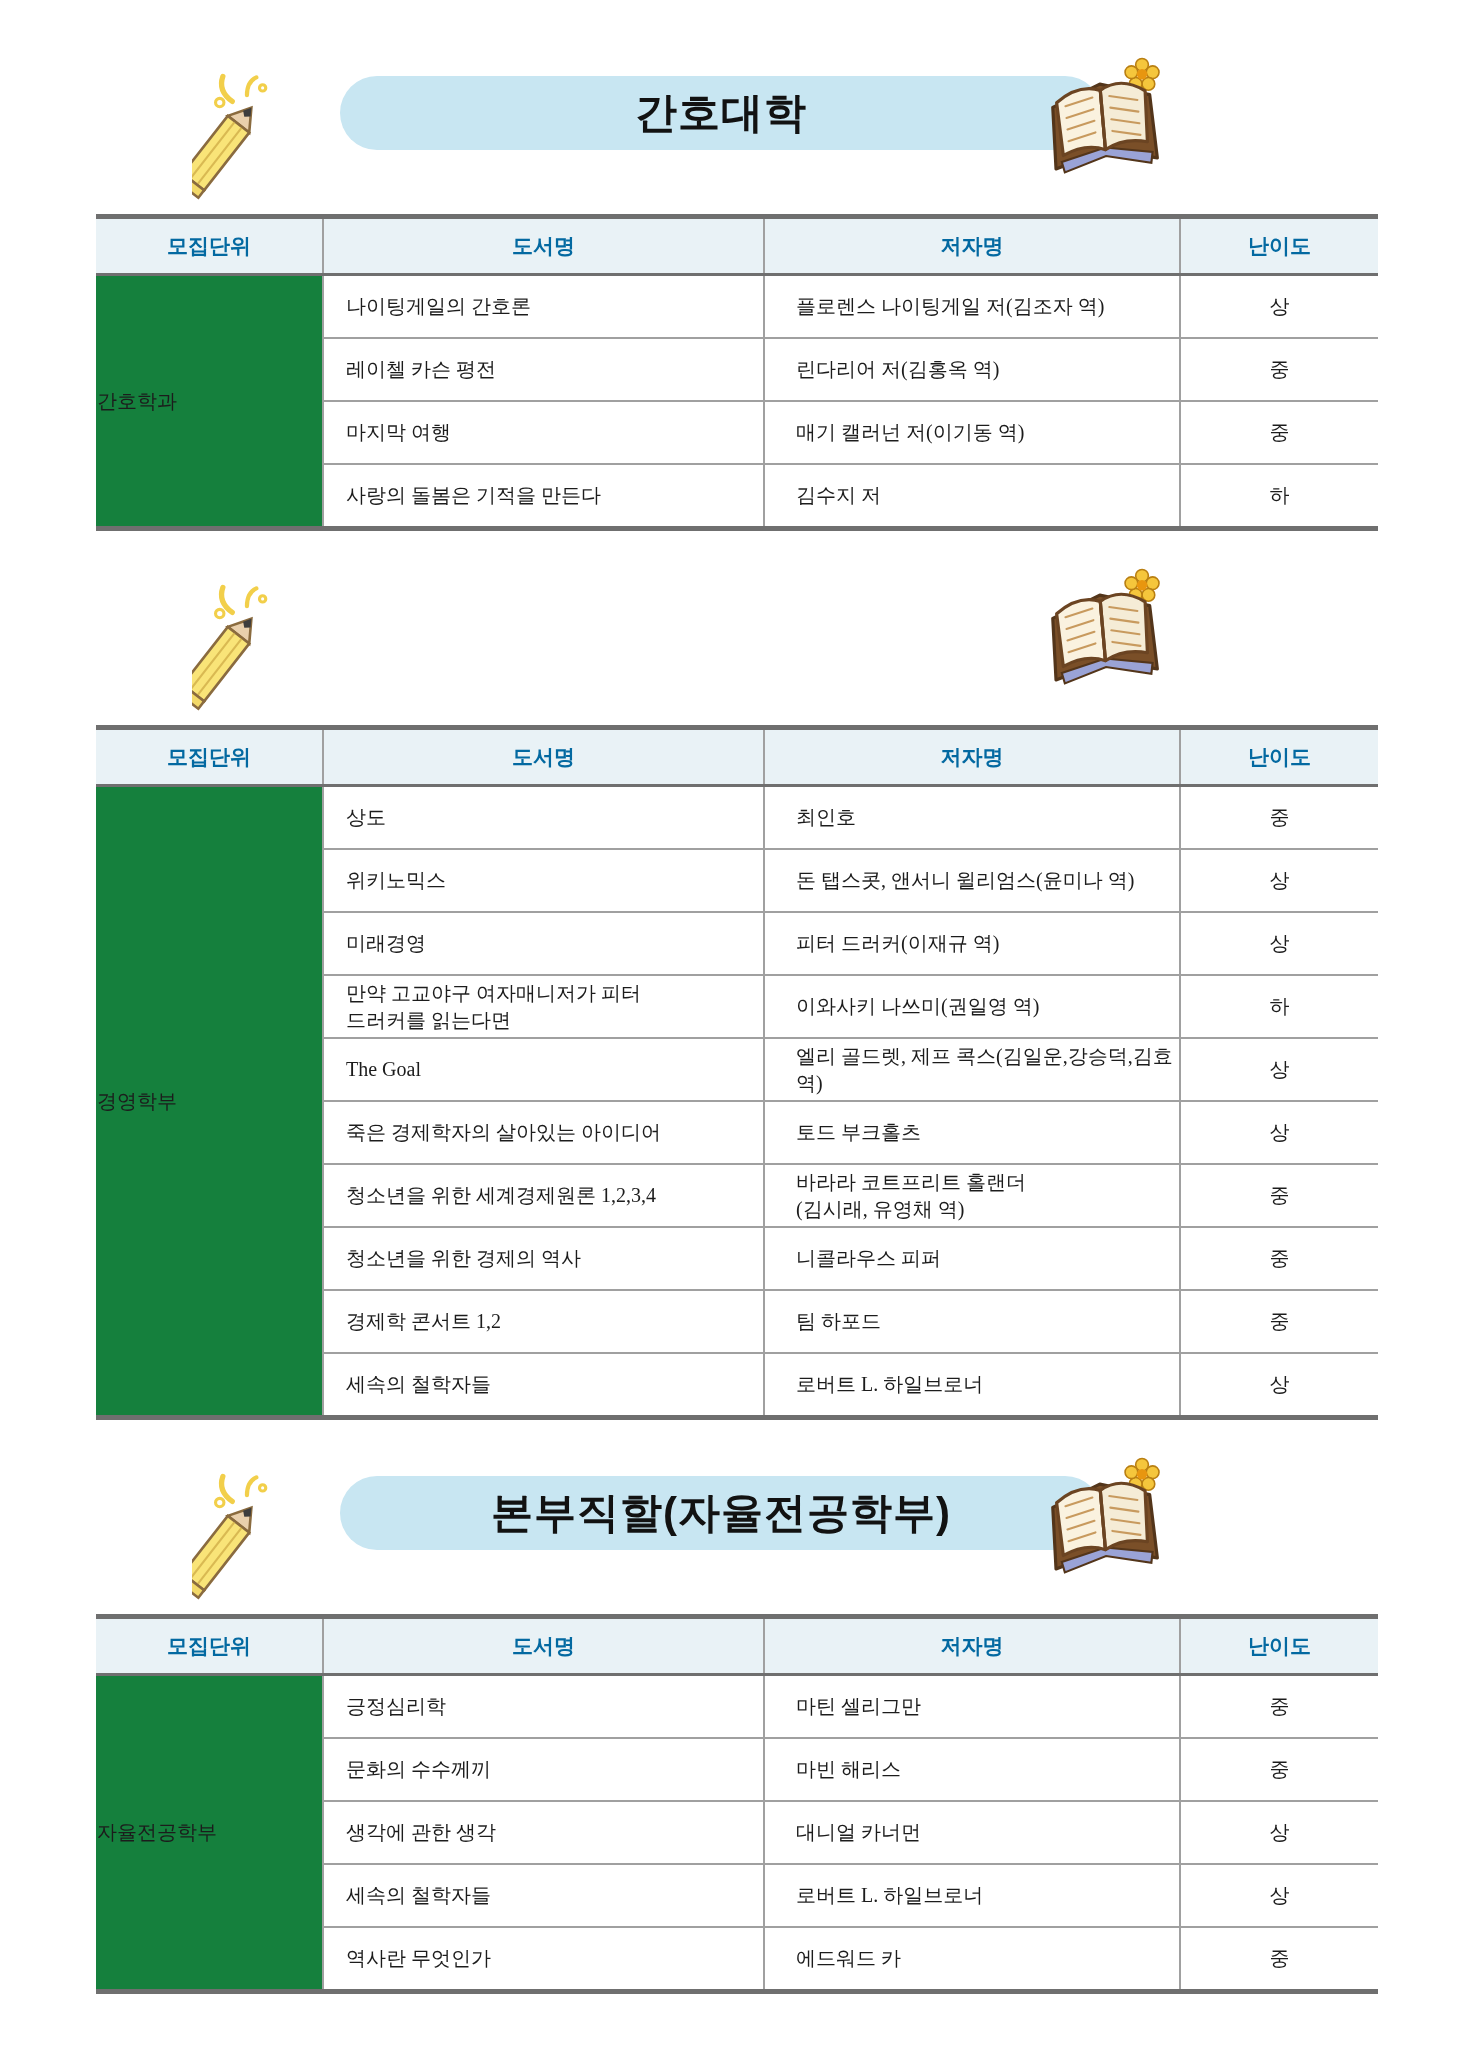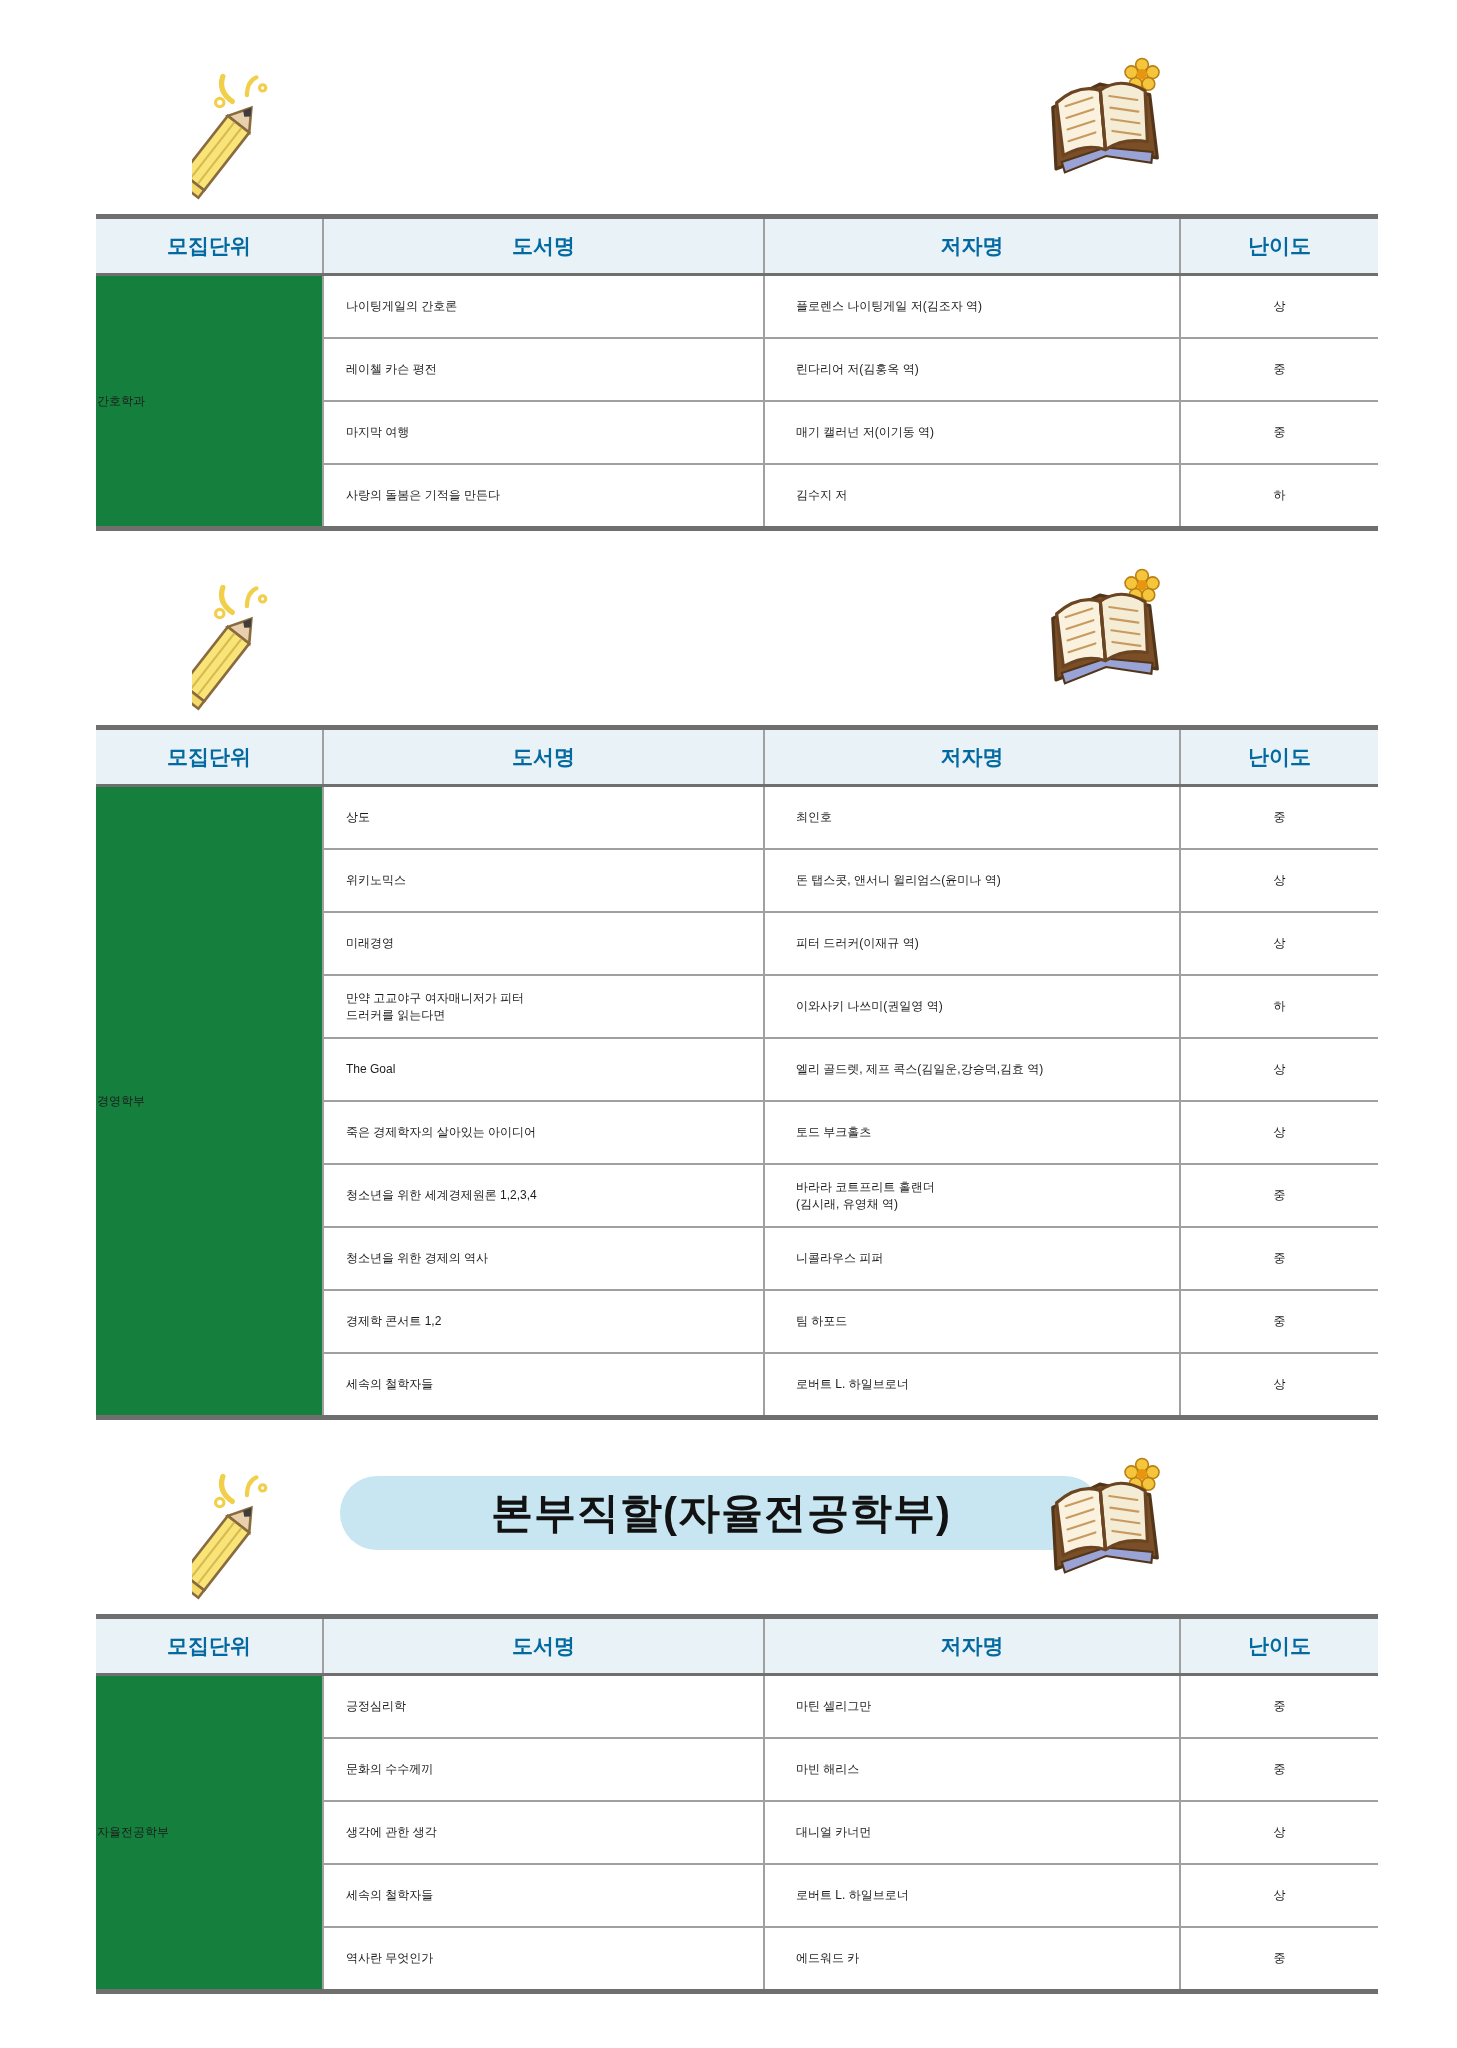--- a/index.html
+++ b/index.html
@@ -28,21 +28,21 @@
   table{
     width:1282px;margin-left:96px;border-collapse:collapse;table-layout:fixed;
     border-top:5px solid #6f6f6f;border-bottom:5px solid #6f6f6f;
   }
   col.c0{width:227px;} col.c1{width:441px;} col.c2{width:416px;} col.c3{width:198px;}
   thead th{
     background:#e9f2f6;border-bottom:3px solid #6f6f6f;
     height:52px;font-size:21px;font-weight:700;text-align:center;color:#0369a1;
   }
   thead th:not(:first-child){border-left:2px solid #a0a0a0;}
-  tbody td{height:59px;font-size:12px;vertical-align:middle;line-height:1.35;}
+  tbody td{height:59px;font-size:20px;vertical-align:middle;line-height:1.35;font-family:Liberation Serif, serif;}
   tbody tr:not(:first-child) td{border-top:2px solid #a0a0a0;}
   td.unit{background:#15803d;text-align:left;}
   td.book-cell{text-align:left;padding-left:22px;border-left:2px solid #a0a0a0;white-space:pre-line;}
   td.author-cell{text-align:left;padding-left:31px;padding-right:6px;border-left:2px solid #a0a0a0;white-space:pre-line;}
   td.level-cell{text-align:center;border-left:2px solid #a0a0a0;}
 </style>
 </head>
 <body>
 
 <div class="doc">
@@ -59,20 +59,23 @@
         <g transform="translate(46,30) rotate(38)">
           <polygon points="0,20 13,0 26,20" fill="#e9d0ad" stroke="#8a6b3f" stroke-width="2.5"></polygon>
           <polygon points="8.5,7 13,0 17.5,7 13,11" fill="#3d3d3d"></polygon>
           <rect x="0" y="20" width="26" height="70" fill="#f9e478" stroke="#8a6b3f" stroke-width="2.5"></rect>
           <line x1="8.7" y1="21" x2="8.7" y2="90" stroke="#d9b952" stroke-width="2"></line>
           <line x1="17.4" y1="21" x2="17.4" y2="90" stroke="#d9b952" stroke-width="2"></line>
           <rect x="0" y="90" width="26" height="9" fill="#f3d969" stroke="#8a6b3f" stroke-width="2.5"></rect>
         </g>
       </svg>
 
+      <div class="pill">
+        <span class="banner-title">간호대학</span>
+      </div>
 
       <svg class="book" viewBox="0 0 130 120" aria-hidden="true">
         <g>
           <line x1="98" y1="28" x2="94" y2="44" stroke="#5e8f3c" stroke-width="3"></line>
           <ellipse cx="86" cy="38" rx="8" ry="4.5" fill="#7ab648" transform="rotate(-18 86 38)"></ellipse>
           <circle cx="98" cy="8" r="6" fill="#f5c63c" stroke="#b97f12" stroke-width="1.5"></circle>
           <circle cx="108" cy="15" r="6" fill="#f5c63c" stroke="#b97f12" stroke-width="1.5"></circle>
           <circle cx="104" cy="26" r="6" fill="#f5c63c" stroke="#b97f12" stroke-width="1.5"></circle>
           <circle cx="92" cy="26" r="6" fill="#f5c63c" stroke="#b97f12" stroke-width="1.5"></circle>
           <circle cx="88" cy="15" r="6" fill="#f5c63c" stroke="#b97f12" stroke-width="1.5"></circle>

